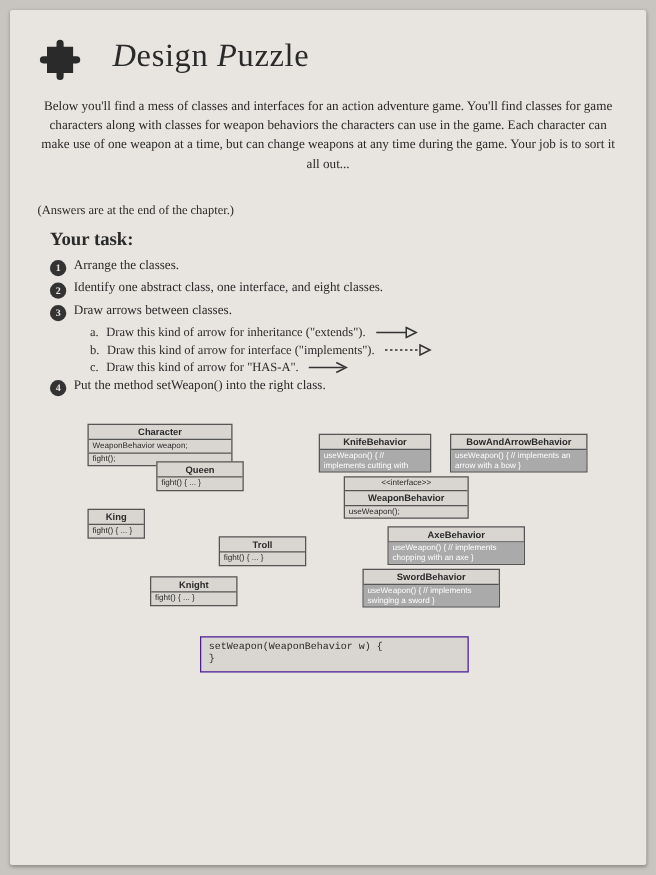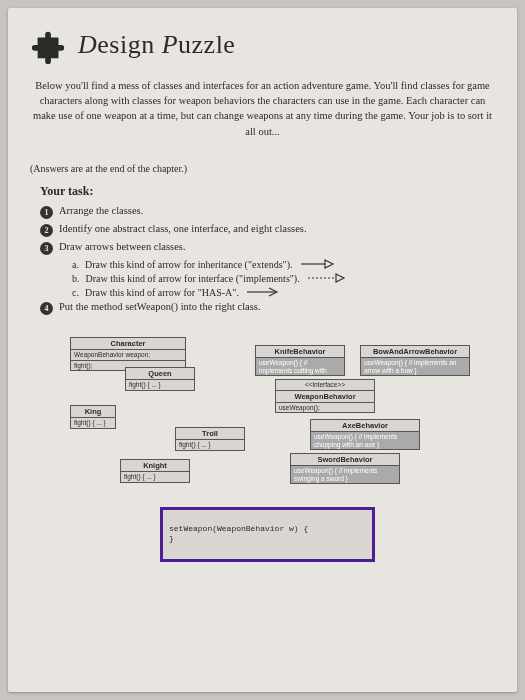--- a/index.html
+++ b/index.html
@@ -16,21 +16,21 @@
     background: #e8e5e0;
     margin: 8px;
     padding: 18px 22px 10px 22px;
     min-height: 684px;
     box-shadow: 0 1px 3px rgba(0,0,0,0.3);
     border-radius: 2px;
   }
   .header {
     display: flex;
     align-items: center;
-    gap: 10px;
+    gap: 22px;
     margin-bottom: 14px;
   }
   .puzzle-icon {
     width: 38px;
     height: 38px;
     flex-shrink: 0;
   }
   .title {
     font-size: 26px;
     font-weight: normal;
@@ -41,21 +41,21 @@
     font-size: 10.5px;
     line-height: 1.45;
     margin-bottom: 24px;
     text-align: center;
   }
   .answers-note {
     font-size: 10px;
     margin-bottom: 10px;
   }
   .task-title {
-    font-size: 12px;
+    font-size: 15px;
     font-weight: bold;
     margin: 8px 0 6px 10px;
   }
   .task-list {
     list-style: none;
     margin-left: 10px;
   }
   .task-item {
     display: flex;
     align-items: flex-start;
@@ -109,25 +109,25 @@
     padding: 1px 3px;
     font-size: 7.5px;
   }
   .uml-body {
     padding: 1px 3px;
     font-size: 6.5px;
   }
   .uml-gray { background: #aaa; color: #fff; }
   .code-snippet {
     position: absolute;
-    border: 3px solid #4c1d95;
+    border: 1px solid #4c1d95;
     background: #d9d6d1;
     font-family: 'Courier New', monospace;
     font-size: 8px;
-    padding: 14px 6px;
+    padding: 3px 6px;
     line-height: 1.3;
   }
 </style>
 </head>
 <body>
 
 <div class="page">
 
   <div class="header">
     <svg class="puzzle-icon" viewBox="0 0 40 40">

